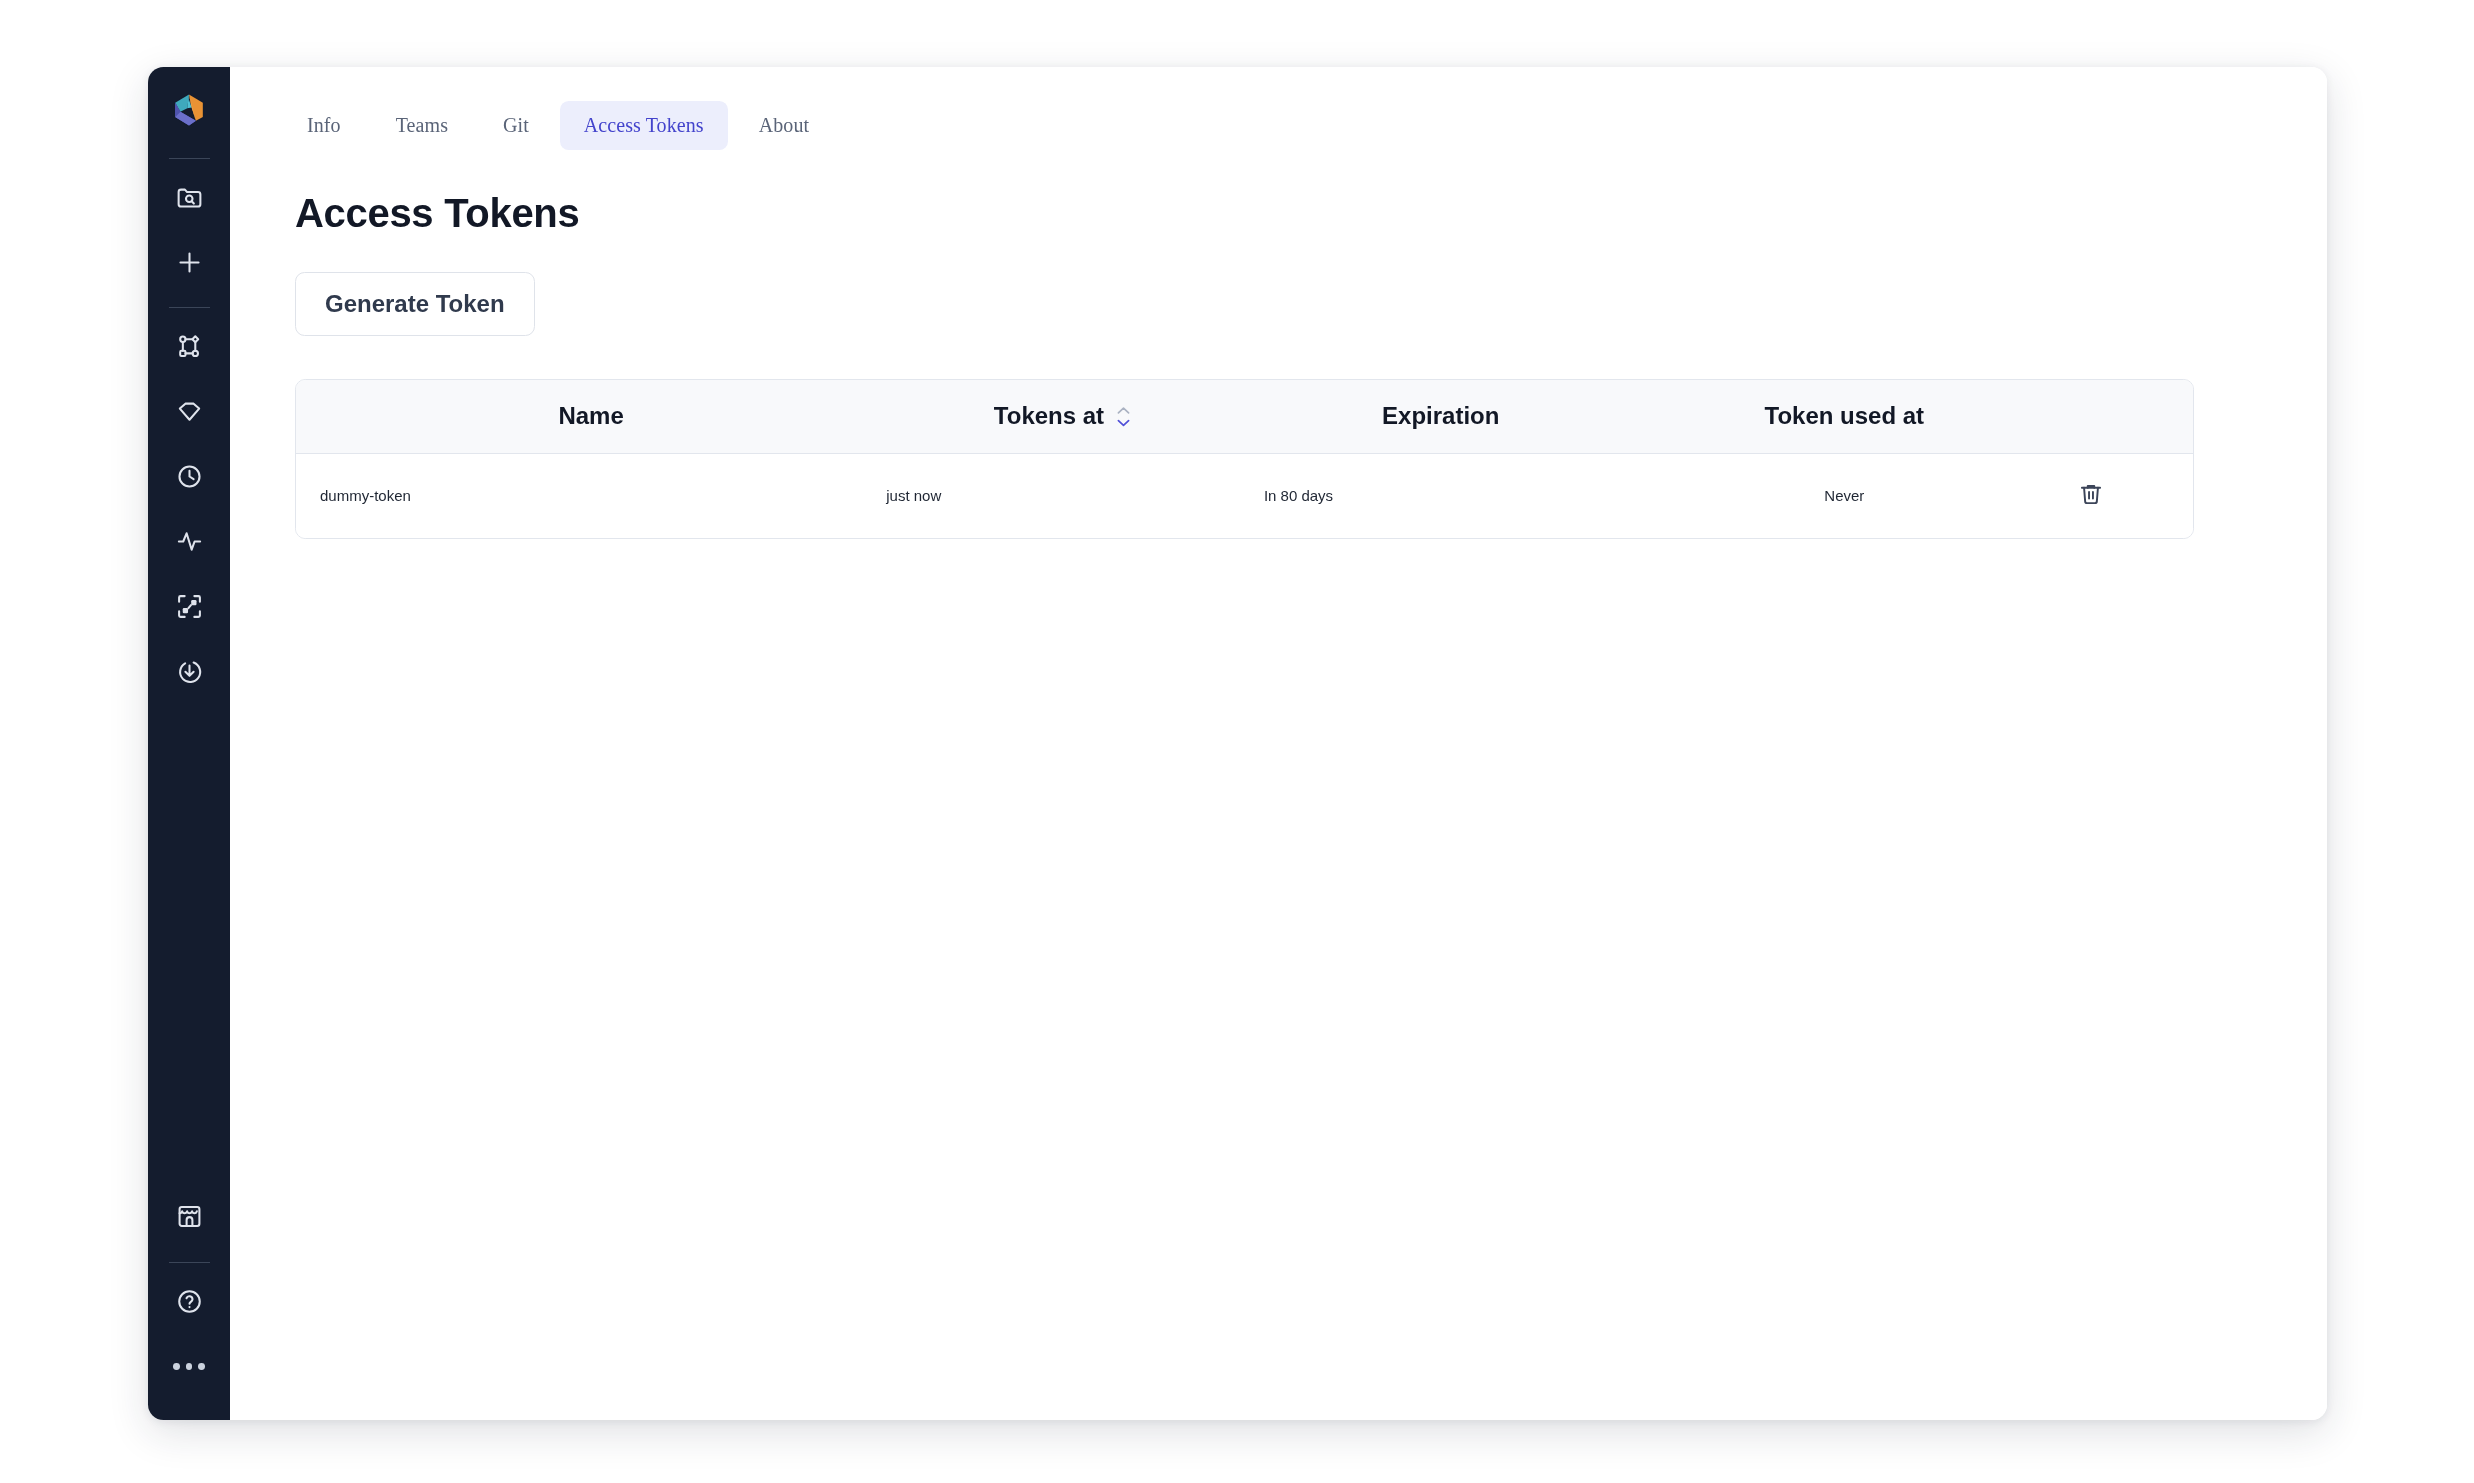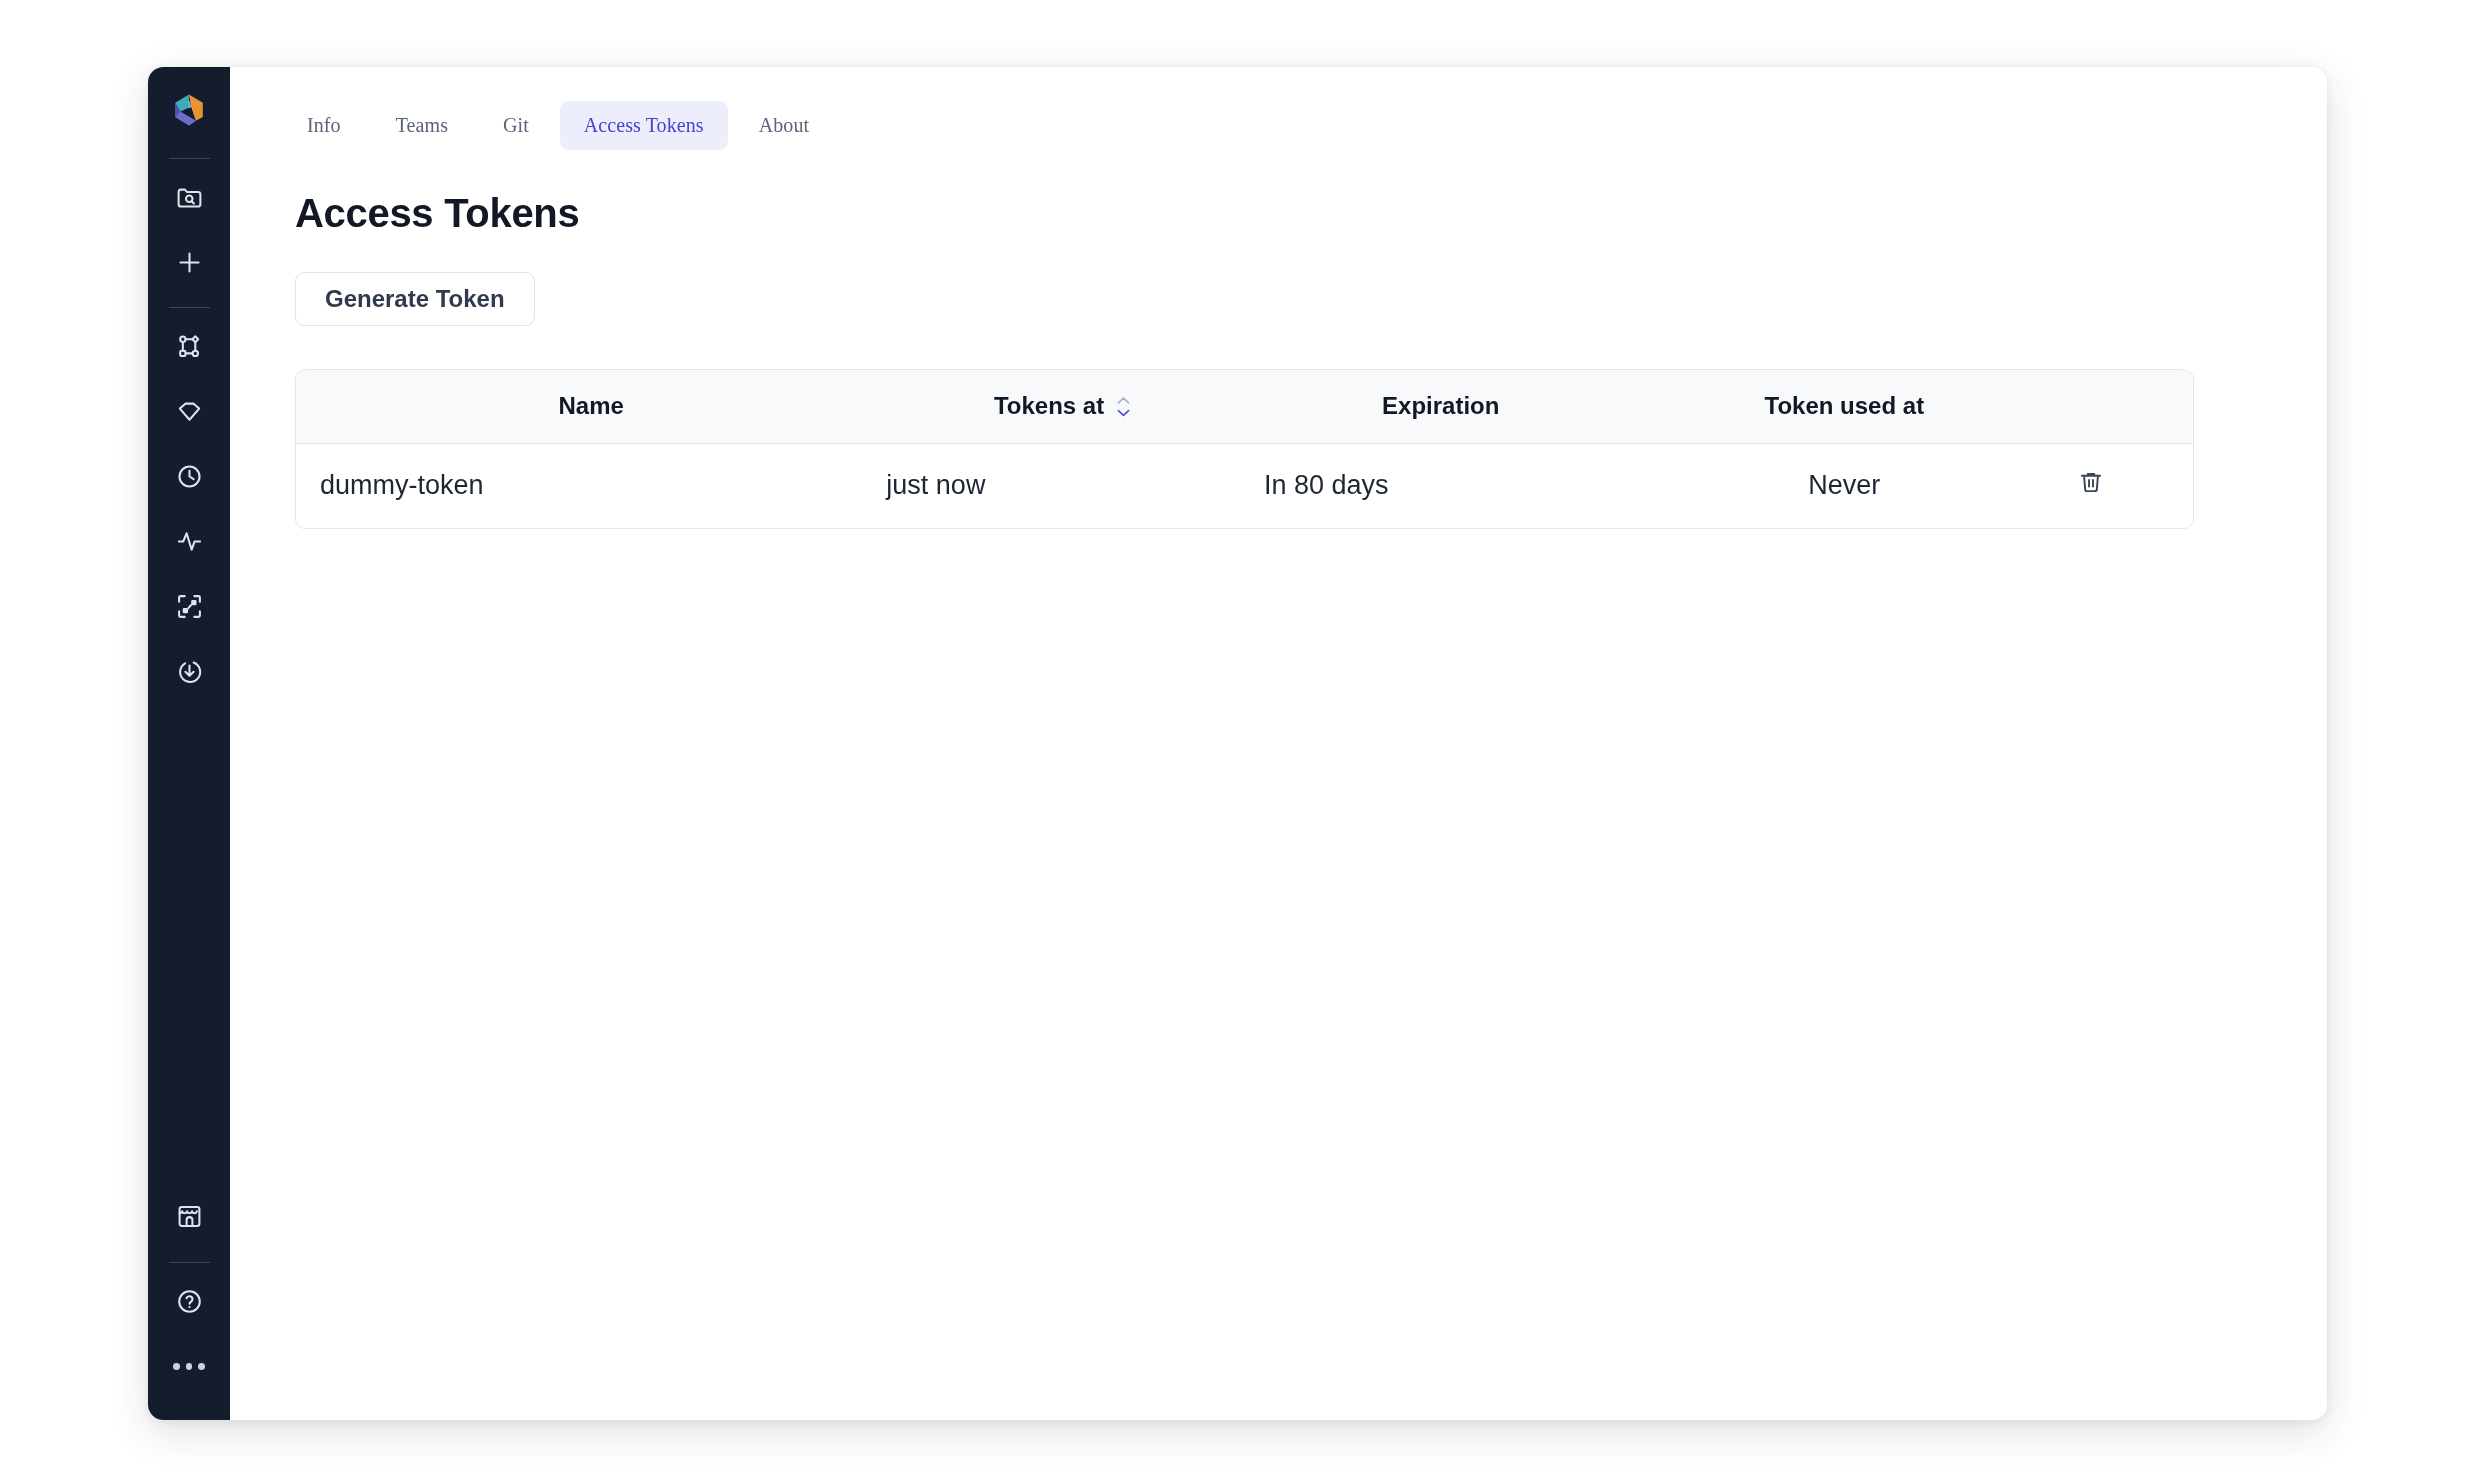--- a/index.html
+++ b/index.html
@@ -104,21 +104,21 @@
   }
   #page-desc a {
     color: #5a5ae0;
     text-decoration: none;
     cursor: pointer;
   }
   #generate-btn {
     margin-top: 36px;
     display: inline-flex;
     align-items: center; justify-content: center;
-    height: 54px;
+    height: 64px;
     padding: 0 29px;
     font-size: 24px;
     font-weight: bold;
     color: #303a4d;
     background: #ffffff;
     border: 1.3px solid #dfe3ea;
     border-radius: 9.5px;
     cursor: pointer;
     font-family: "Liberation Sans", sans-serif;
   }
@@ -138,21 +138,21 @@
     background: #f8f9fb;
     text-align: center;
     font-size: 24px;
     font-weight: bold;
     color: #121826;
     padding: 22.3px 0 22.3px 24px;
     border-bottom: 1.3px solid #e2e6ed;
     white-space: nowrap;
   }
   #tokens-table td {
-    font-size: 27px;
+    font-size: 15px;
     color: #1f2633;
     padding: 22.3px 0 22.3px 24px;
     background: #ffffff;
     white-space: nowrap;
   }
   th.col-name, td.col-name { width: 567px; }
   th.col-created, td.col-created { width: 378px; }
   th.col-exp, td.col-exp { width: 378px; }
   th.col-last, td.col-last { width: 430px; text-align: center; }
   th.col-act, td.col-act { width: 146px; padding-left: 0; }

